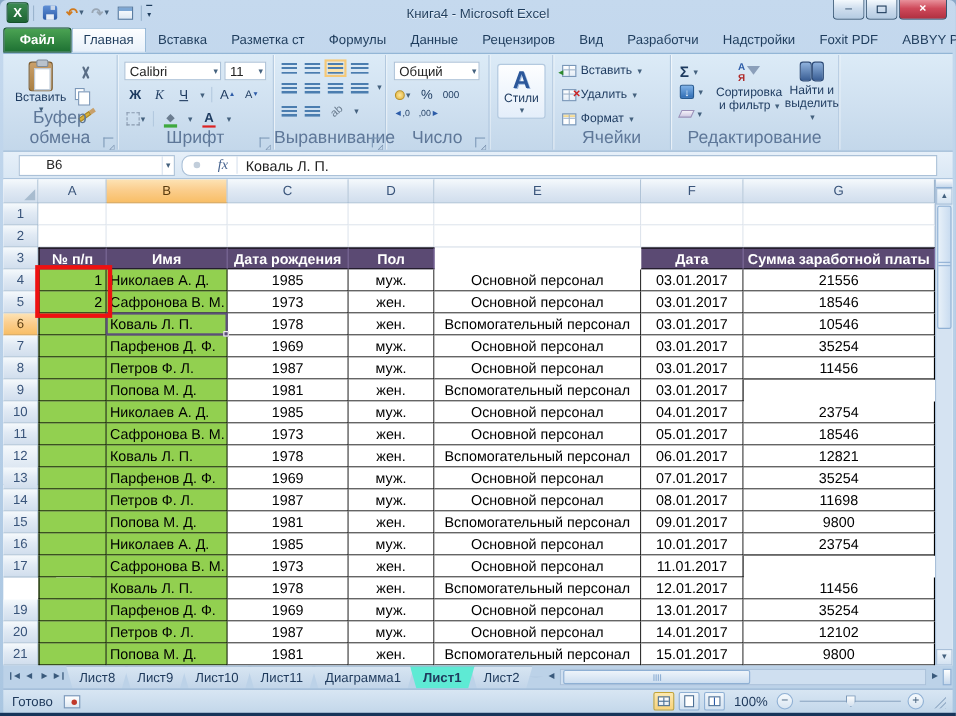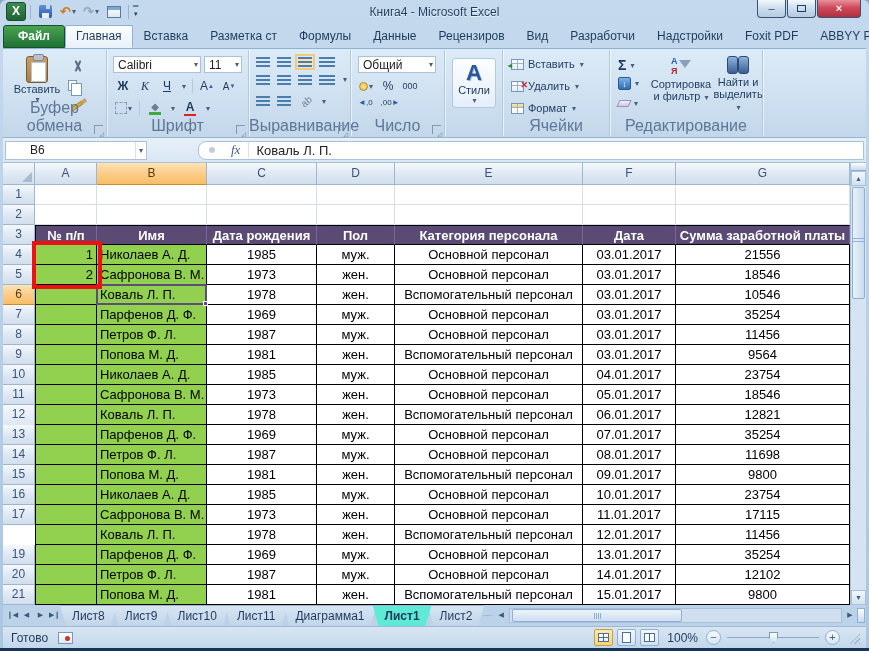--- a/index.html
+++ b/index.html
@@ -75,21 +75,21 @@
   .binoc::before { left:0; } .binoc::after { right:0; }
   .two-line { font-size:11px; color:#1d3a5f; line-height:12px; text-align:center; }
   .minitbl { width:13px; height:11px; border:1px solid #7a97b8; background:linear-gradient(#fff,#e4edf6); position:relative; }
   .minitbl::before { content:""; position:absolute; left:0; right:0; top:3px; height:1px; background:#9fb4ca; }
   .minitbl::after { content:""; position:absolute; top:0; bottom:0; left:5px; width:1px; background:#9fb4ca; }
   .mark-g { position:absolute; font-size:8px; color:#2d8a2d; font-weight:bold; left:-4px; top:1px; }
   .mark-r { position:absolute; font-size:9px; color:#c22; font-weight:bold; right:-5px; top:-2px; }
   .styles-a { font-size:22px; font-weight:bold; color:#2b579a; line-height:22px; text-shadow:1px 1px 0 #9db8dd; }
 
   
-  .fbar { position:absolute; top:138px; left:3px; right:3px; height:25px; background:linear-gradient(#e7f0f9,#d9e7f4); border-bottom:1px solid #a9c0d9; display:flex; align-items:center; padding:2px 2px;gap:45px; }
+  .fbar { position:absolute; top:138px; left:3px; right:3px; height:25px; background:linear-gradient(#e7f0f9,#d9e7f4); border-bottom:1px solid #a9c0d9; display:flex; align-items:center; padding:2px 14px; }
   .namebox { width:142px; height:19px; background:#fff; border:1px solid #abc1d8; display:flex; align-items:center; font-size:12px; color:#222; padding-left:24px; }
   .namebox .dd { margin-left:auto; border-left:1px solid #d7e2ee; padding:0 3px; height:100%; display:flex; align-items:center; }
   .fhouse { margin-left:6px; flex:1; height:19px; background:#fff; border:1px solid #abc1d8; border-radius:8px 0 0 8px; display:flex; align-items:center; }
   .fdot { width:6px; height:6px; border-radius:50%; background:#c2cedb; margin:0 8px 0 10px; }
   .fx { font-family:"Liberation Serif",serif; font-style:italic; font-size:13px; color:#44618d; padding:0 8px; border-right:1px solid #d7e2ee; }
   .fval { font-size:13px; color:#222; padding-left:7px; }
 
   
   #sheet-grid { position:absolute; top:163px; left:3px; width:863px; height:442px; background:#fff; overflow:hidden; }
   .ch,.corner,.rh { position:absolute; background:linear-gradient(#f5f9fc,#e1eaf4 45%,#d1deed); border-right:1px solid #9eb6ce; border-bottom:1px solid #9eb6ce; color:#39547a; font-size:12px; text-align:center; }
@@ -420,21 +420,20 @@
       <div class="cell ce" style="left: 204px; top: 42px; width: 110px; height: 20px;"></div>
       <div class="cell ce" style="left: 314px; top: 42px; width: 78px; height: 20px;"></div>
       <div class="cell ce" style="left: 392px; top: 42px; width: 188px; height: 20px;"></div>
       <div class="cell ce" style="left: 580px; top: 42px; width: 93px; height: 20px;"></div>
       <div class="cell ce" style="left: 673px; top: 42px; width: 174px; height: 20px;"></div>
       <div class="rh" style="top: 62px; height: 20px;">3</div>
       <div class="cell cth edge-l" style="left: 32px; top: 62px; width: 62px; height: 20px;">№ п/п</div>
       <div class="cell cth" style="left: 94px; top: 62px; width: 110px; height: 20px;">Имя</div>
       <div class="cell cth" style="left: 204px; top: 62px; width: 110px; height: 20px;">Дата рождения</div>
       <div class="cell cth" style="left: 314px; top: 62px; width: 78px; height: 20px;">Пол</div>
-      <div class="cell cth" style="left: 392px; top: 62px; width: 188px; height: 20px;">Категория персонала</div>
       <div class="cell cth" style="left: 580px; top: 62px; width: 93px; height: 20px;">Дата</div>
       <div class="cell cth" style="left: 673px; top: 62px; width: 174px; height: 20px;">Сумма заработной платы</div>
       <div class="rh" style="top: 82px; height: 20px;">4</div>
       <div class="cell ctd green ar edge-l" style="left: 32px; top: 82px; width: 62px; height: 20px;">1</div>
       <div class="cell ctd green al-l" style="left: 94px; top: 82px; width: 110px; height: 20px;">Николаев А. Д.</div>
       <div class="cell ctd" style="left: 204px; top: 82px; width: 110px; height: 20px;">1985</div>
       <div class="cell ctd" style="left: 314px; top: 82px; width: 78px; height: 20px;">муж.</div>
       <div class="cell ctd" style="left: 392px; top: 82px; width: 188px; height: 20px;">Основной персонал</div>
       <div class="cell ctd" style="left: 580px; top: 82px; width: 93px; height: 20px;">03.01.2017</div>
       <div class="cell ctd" style="left: 673px; top: 82px; width: 174px; height: 20px;">21556</div>
@@ -470,21 +469,20 @@
       <div class="cell ctd" style="left: 392px; top: 162px; width: 188px; height: 20px;">Основной персонал</div>
       <div class="cell ctd" style="left: 580px; top: 162px; width: 93px; height: 20px;">03.01.2017</div>
       <div class="cell ctd" style="left: 673px; top: 162px; width: 174px; height: 20px;">11456</div>
       <div class="rh" style="top: 182px; height: 20px;">9</div>
       <div class="cell ctd green ar edge-l" style="left: 32px; top: 182px; width: 62px; height: 20px;"></div>
       <div class="cell ctd green al-l" style="left: 94px; top: 182px; width: 110px; height: 20px;">Попова М. Д.</div>
       <div class="cell ctd" style="left: 204px; top: 182px; width: 110px; height: 20px;">1981</div>
       <div class="cell ctd" style="left: 314px; top: 182px; width: 78px; height: 20px;">жен.</div>
       <div class="cell ctd" style="left: 392px; top: 182px; width: 188px; height: 20px;">Вспомогательный персонал</div>
       <div class="cell ctd" style="left: 580px; top: 182px; width: 93px; height: 20px;">03.01.2017</div>
-      <div class="cell ctd" style="left: 673px; top: 182px; width: 174px; height: 20px;">9564</div>
       <div class="rh" style="top: 202px; height: 20px;">10</div>
       <div class="cell ctd green ar edge-l" style="left: 32px; top: 202px; width: 62px; height: 20px;"></div>
       <div class="cell ctd green al-l" style="left: 94px; top: 202px; width: 110px; height: 20px;">Николаев А. Д.</div>
       <div class="cell ctd" style="left: 204px; top: 202px; width: 110px; height: 20px;">1985</div>
       <div class="cell ctd" style="left: 314px; top: 202px; width: 78px; height: 20px;">муж.</div>
       <div class="cell ctd" style="left: 392px; top: 202px; width: 188px; height: 20px;">Основной персонал</div>
       <div class="cell ctd" style="left: 580px; top: 202px; width: 93px; height: 20px;">04.01.2017</div>
       <div class="cell ctd" style="left: 673px; top: 202px; width: 174px; height: 20px;">23754</div>
       <div class="rh" style="top: 222px; height: 20px;">11</div>
       <div class="cell ctd green ar edge-l" style="left: 32px; top: 222px; width: 62px; height: 20px;"></div>
@@ -534,21 +532,20 @@
       <div class="cell ctd" style="left: 392px; top: 322px; width: 188px; height: 20px;">Основной персонал</div>
       <div class="cell ctd" style="left: 580px; top: 322px; width: 93px; height: 20px;">10.01.2017</div>
       <div class="cell ctd" style="left: 673px; top: 322px; width: 174px; height: 20px;">23754</div>
       <div class="rh" style="top: 342px; height: 20px;">17</div>
       <div class="cell ctd green ar edge-l" style="left: 32px; top: 342px; width: 62px; height: 20px;"></div>
       <div class="cell ctd green al-l" style="left: 94px; top: 342px; width: 110px; height: 20px;">Сафронова В. М.</div>
       <div class="cell ctd" style="left: 204px; top: 342px; width: 110px; height: 20px;">1973</div>
       <div class="cell ctd" style="left: 314px; top: 342px; width: 78px; height: 20px;">жен.</div>
       <div class="cell ctd" style="left: 392px; top: 342px; width: 188px; height: 20px;">Основной персонал</div>
       <div class="cell ctd" style="left: 580px; top: 342px; width: 93px; height: 20px;">11.01.2017</div>
-      <div class="cell ctd" style="left: 673px; top: 342px; width: 174px; height: 20px;">17115</div>
       <div class="rh" style="top: 362px; height: 20px; margin-left: 48px;">18</div>
       <div class="cell ctd green ar edge-l" style="left: 32px; top: 362px; width: 62px; height: 20px;"></div>
       <div class="cell ctd green al-l" style="left: 94px; top: 362px; width: 110px; height: 20px;">Коваль Л. П.</div>
       <div class="cell ctd" style="left: 204px; top: 362px; width: 110px; height: 20px;">1978</div>
       <div class="cell ctd" style="left: 314px; top: 362px; width: 78px; height: 20px;">жен.</div>
       <div class="cell ctd" style="left: 392px; top: 362px; width: 188px; height: 20px;">Вспомогательный персонал</div>
       <div class="cell ctd" style="left: 580px; top: 362px; width: 93px; height: 20px;">12.01.2017</div>
       <div class="cell ctd" style="left: 673px; top: 362px; width: 174px; height: 20px;">11456</div>
       <div class="rh" style="top: 382px; height: 20px;">19</div>
       <div class="cell ctd green ar edge-l" style="left: 32px; top: 382px; width: 62px; height: 20px;"></div>

